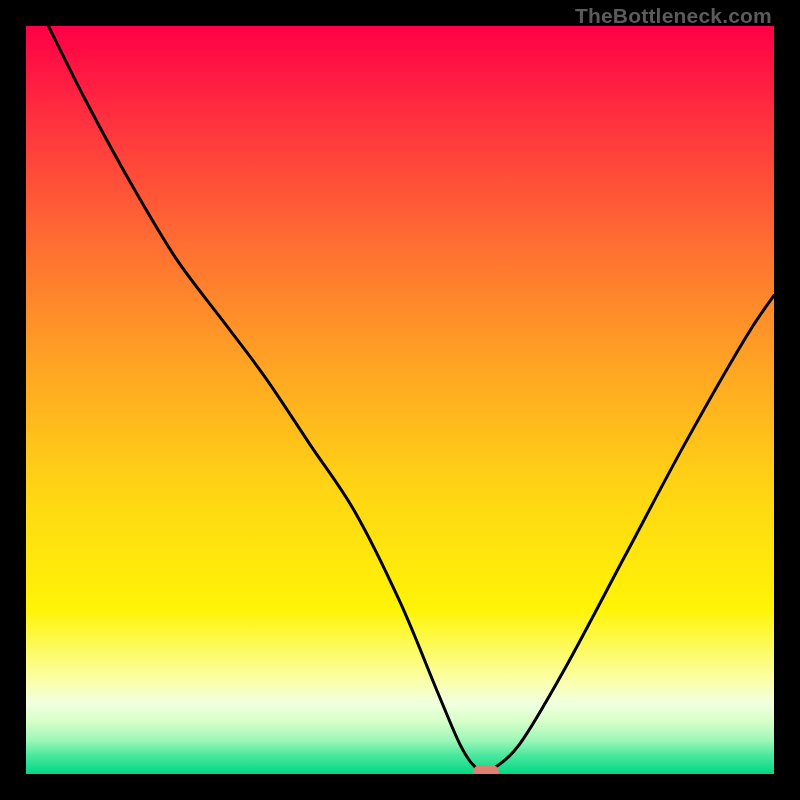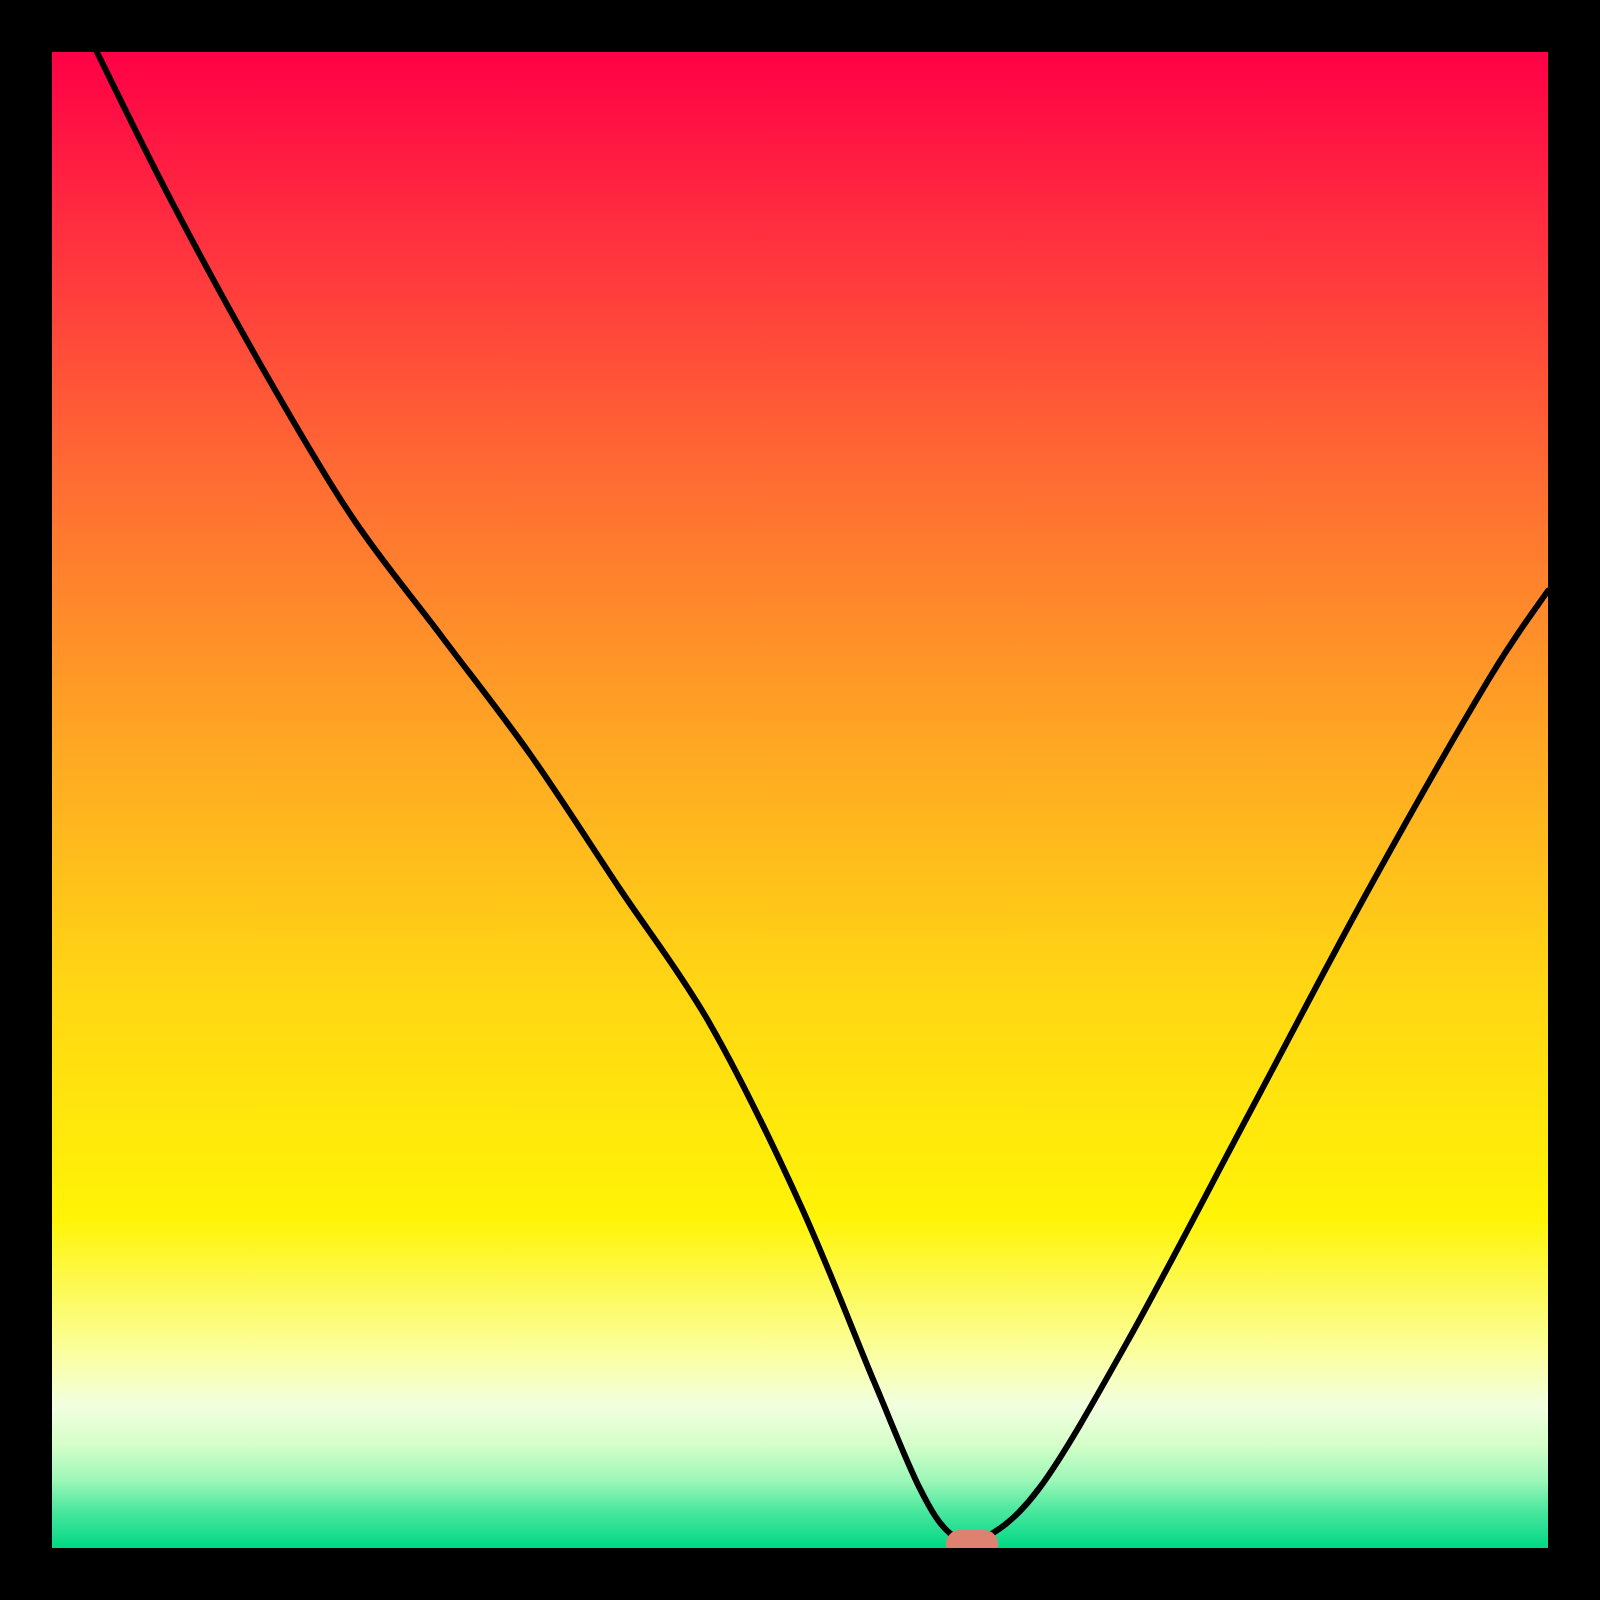--- a/index.html
+++ b/index.html
@@ -86,14 +86,15 @@
     </svg>
 
     <svg class="curve" viewBox="0 0 748 748" preserveAspectRatio="none">
       <path id="curve-path" d="M 22.44 0.00 C 28.67 12.47, 46.13 48.62, 59.84 74.80 C 73.55 100.98, 89.76 130.90, 104.72 157.08 C 119.68 183.26, 134.64 209.44, 149.60 231.88 C 164.56 254.32, 179.52 271.77, 194.48 291.72 C 209.44 311.67, 224.40 330.37, 239.36 351.56 C 254.32 372.75, 269.28 396.44, 284.24 418.88 C 299.20 441.32, 314.16 460.02, 329.12 486.20 C 344.08 512.38, 360.29 546.04, 374.00 575.96 C 387.71 605.88, 401.43 642.03, 411.40 665.72 C 421.37 689.41, 427.61 705.61, 433.84 718.08 C 440.07 730.55, 443.81 736.16, 448.80 740.52 C 453.79 744.88, 456.28 748.00, 463.76 744.26 C 471.24 740.52, 481.21 734.91, 493.68 718.08 C 506.15 701.25, 521.11 674.45, 538.56 643.28 C 556.01 612.11, 578.45 568.48, 598.40 531.08 C 618.35 493.68, 638.29 455.03, 658.24 418.88 C 678.19 382.73, 703.12 339.09, 718.08 314.16 C 733.04 289.23, 743.01 276.76, 748.00 269.28" fill="none" stroke="#000000" stroke-width="3" stroke-linecap="round" stroke-linejoin="round"></path>
     </svg>
 
     <div class="marker" id="marker" style="left: 460.02px; top: 745.756px; background: rgb(222, 129, 113);"></div>
 
   </div>
 
+  <div class="watermark">TheBottleneck.com</div>
 
 </div>
 
 </body></html>

